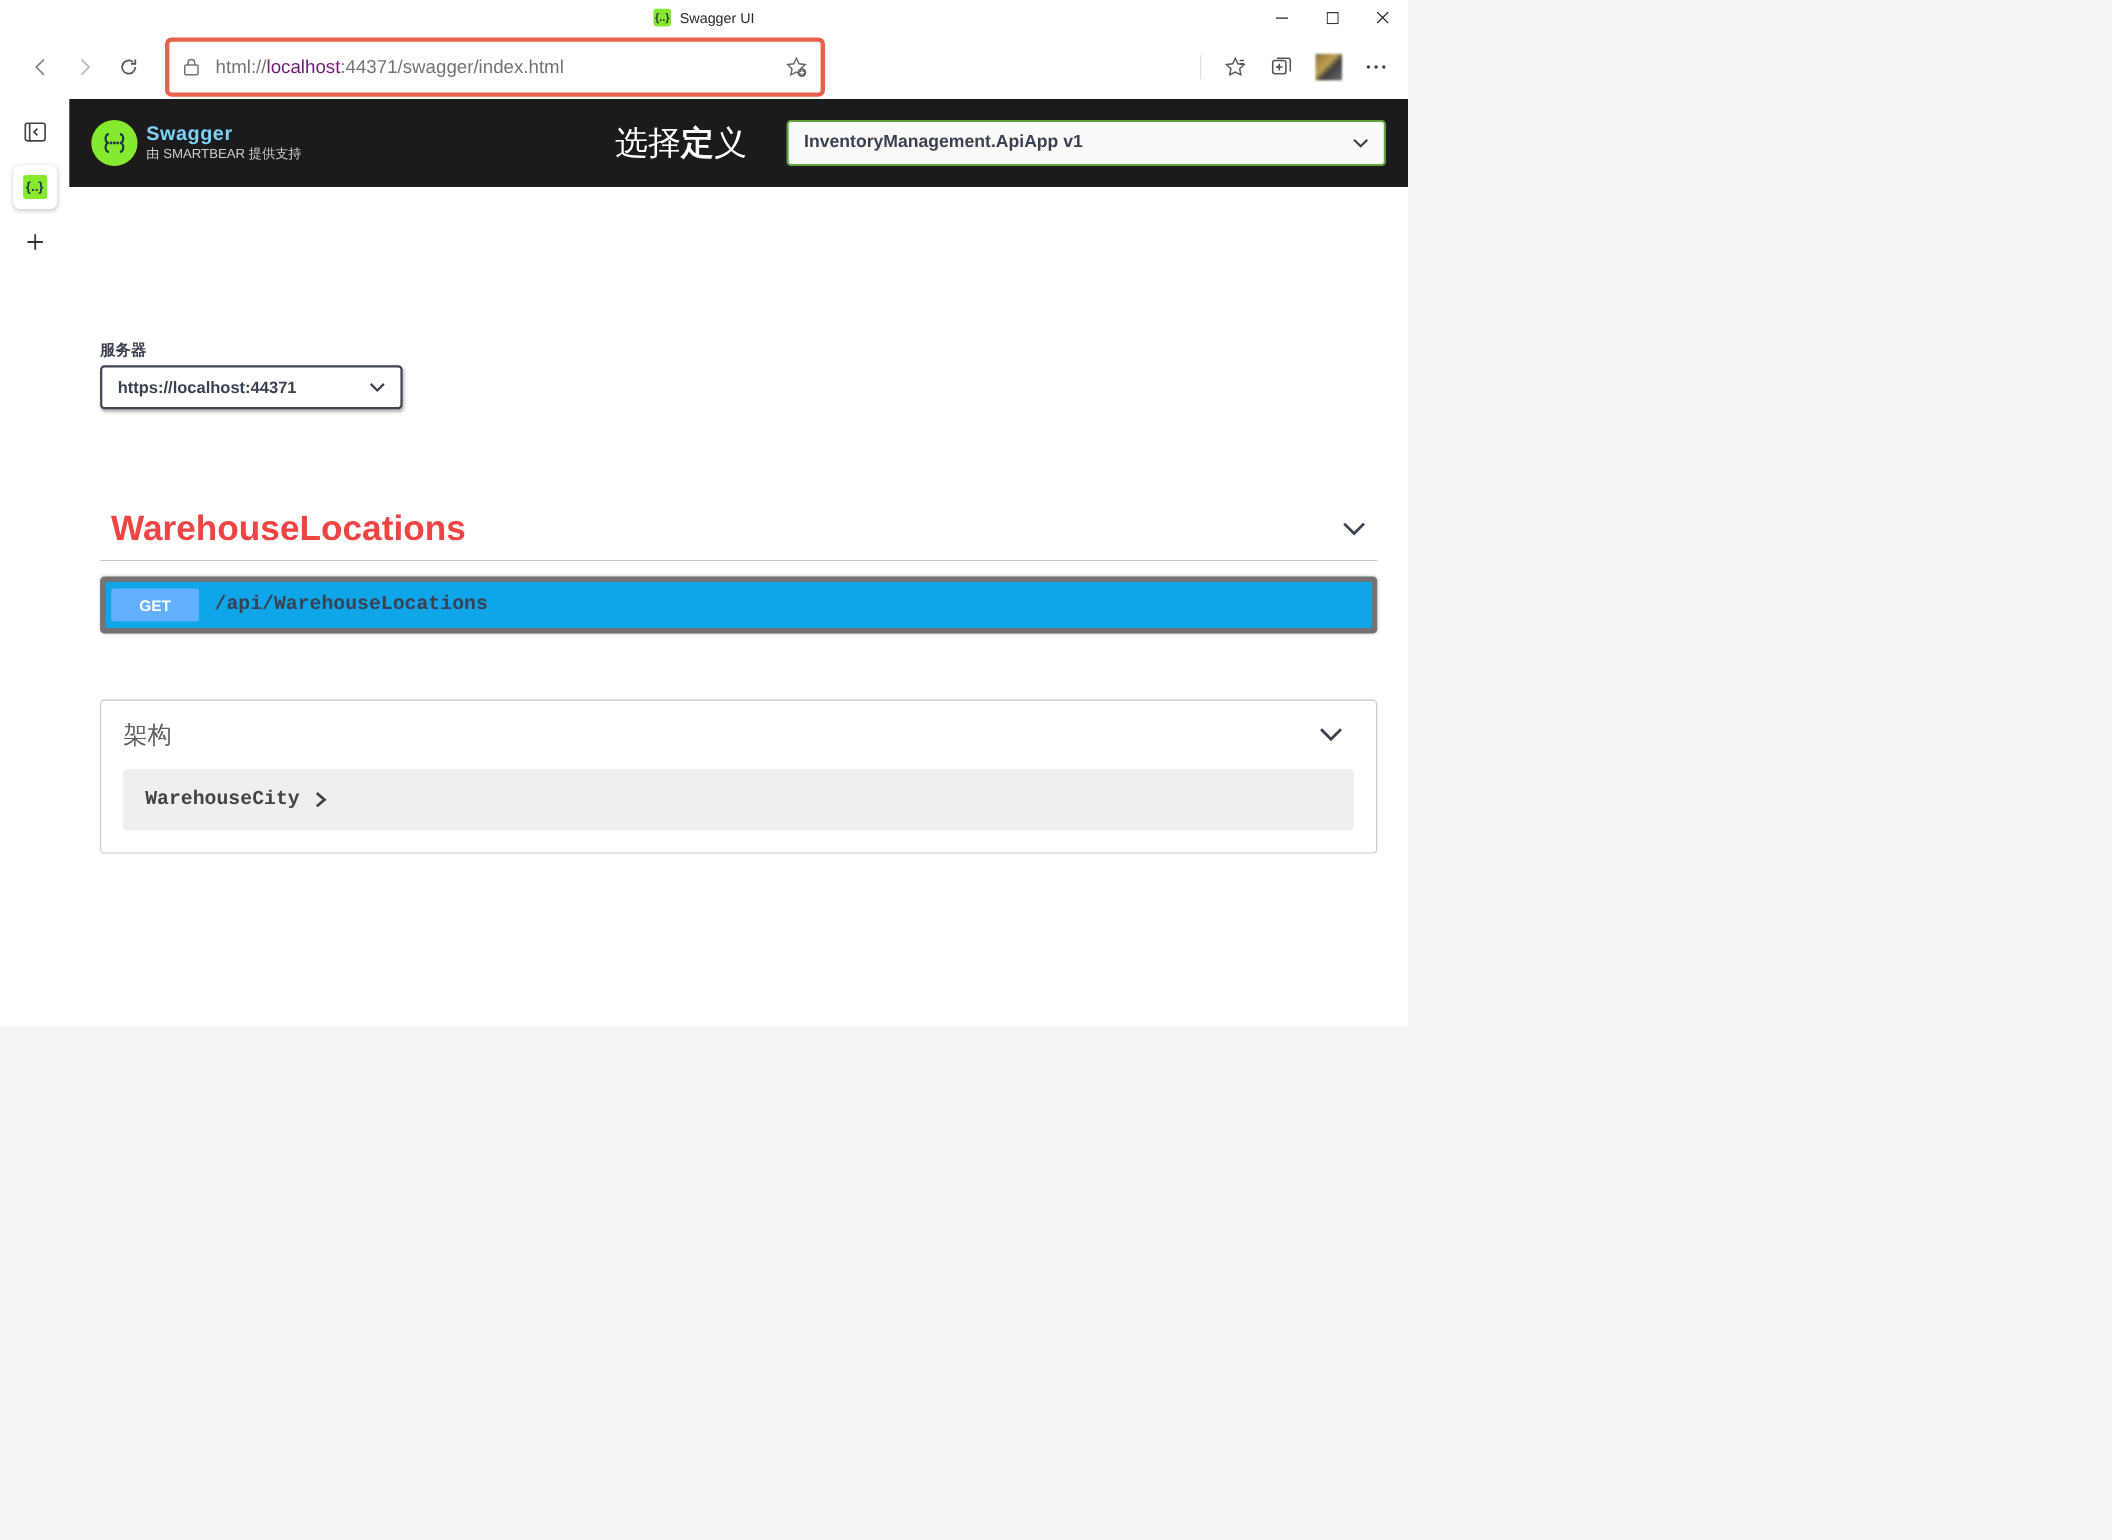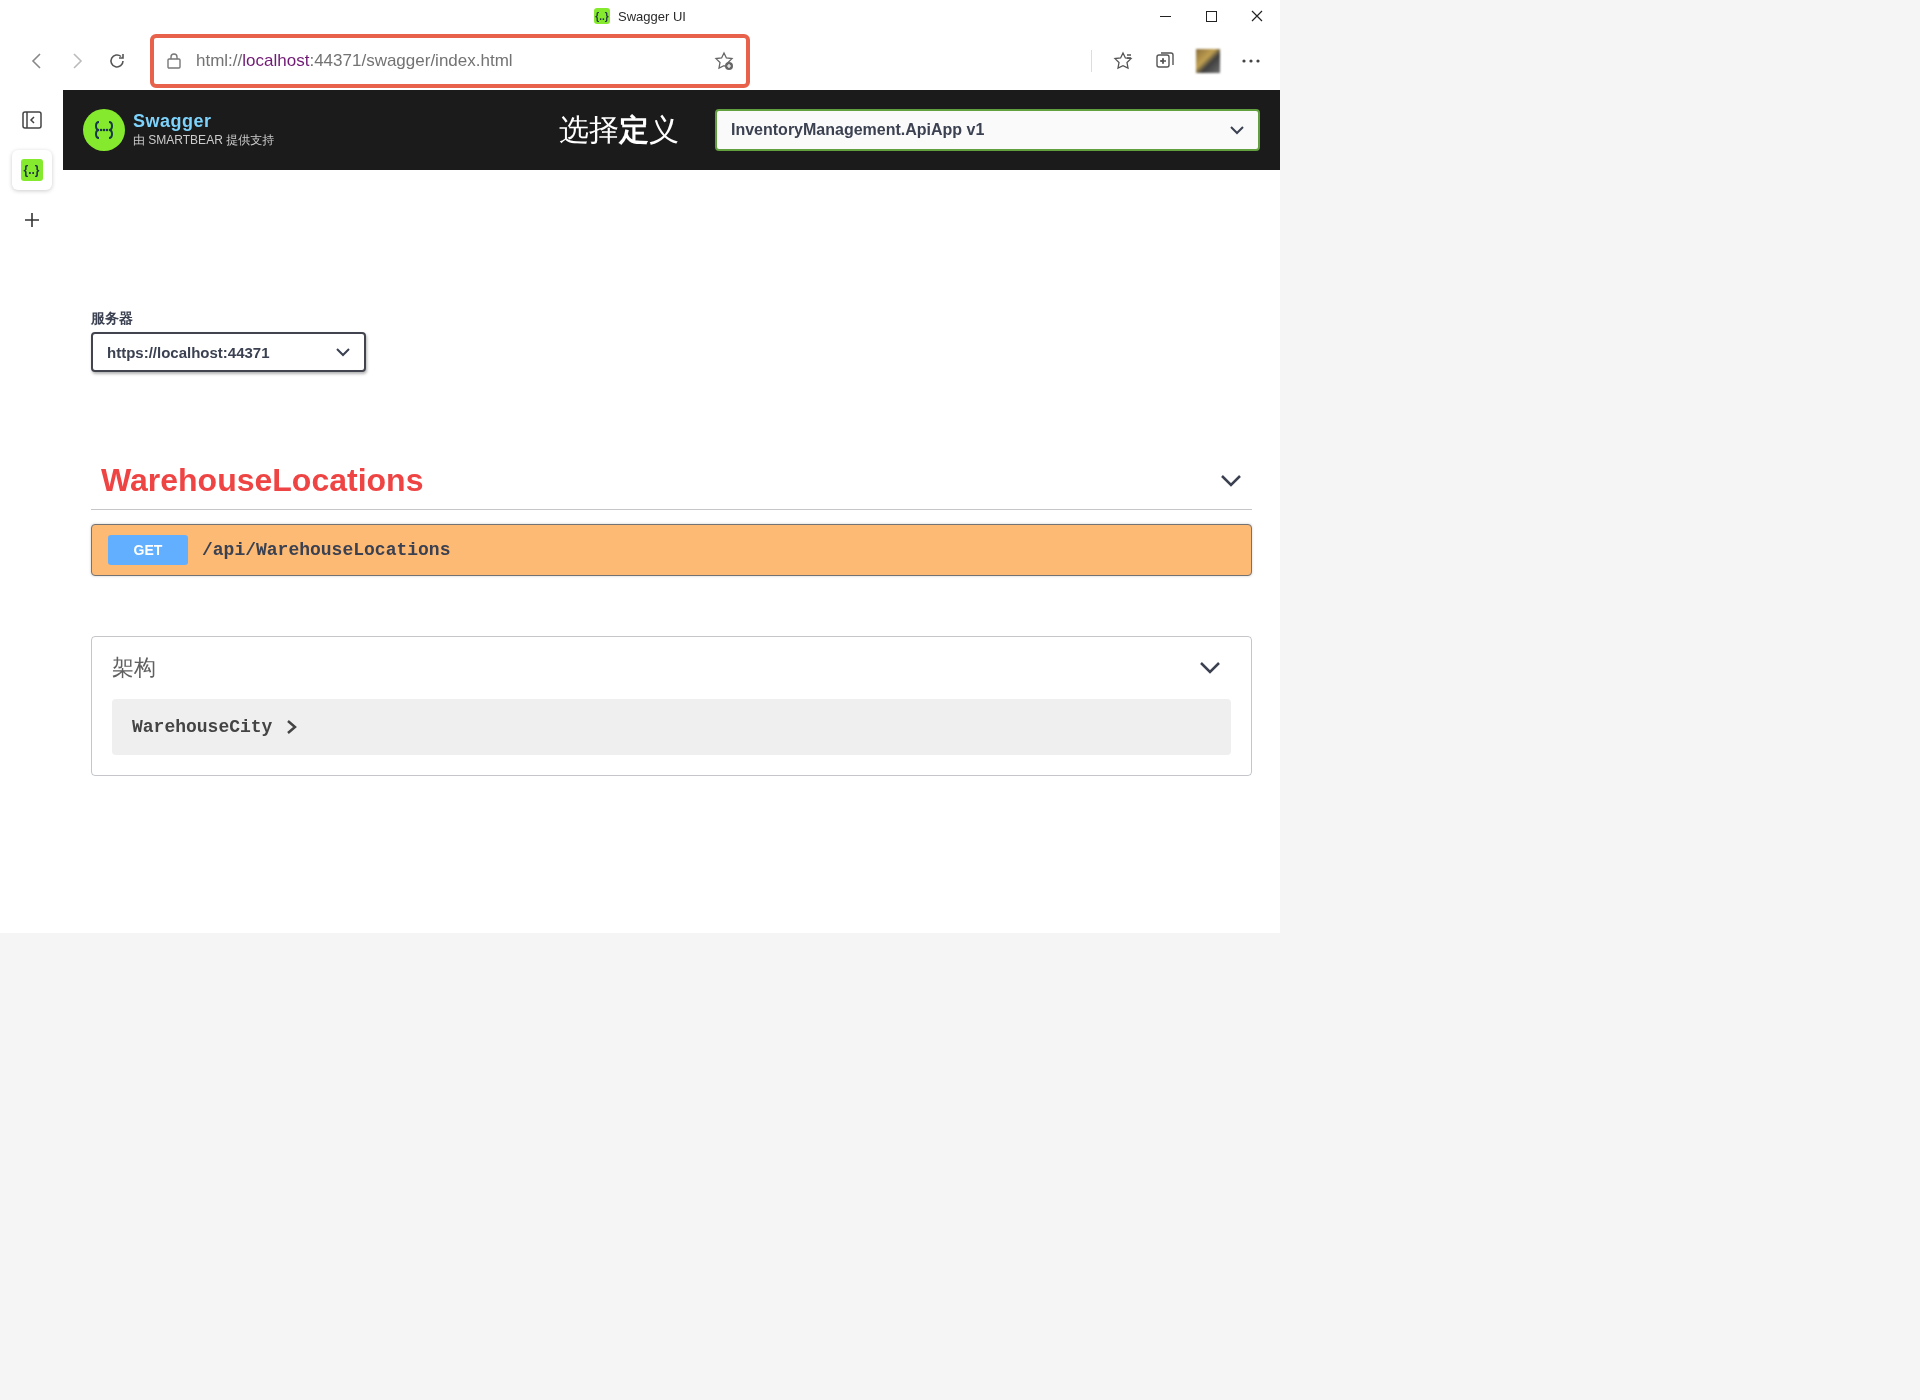--- a/index.html
+++ b/index.html
@@ -304,28 +304,28 @@
       cursor: pointer;
     }
     .tag-name {
       font-size: 32px;
       font-weight: 700;
       color: #ef4444;
       padding-left: 10px;
     }
     .tag-chev { margin-left: auto; padding-right: 10px; }
     .opblock {
-      border: 1px solid #737373;
-      background: #fdba74;
+      border: 5px solid #737373;
+      background: #0ea5e9;
       border-radius: 4px;
       margin-top: 14px;
       display: flex;
       align-items: center;
       height: 52px;
-      padding: 0 16px;
+      padding: 0 5px;
       cursor: pointer;
       box-shadow: 0 0 3px rgba(0,0,0,.19);
     }
     .op-method {
       background: #61affe;
       color: #fff;
       font-weight: 700;
       font-size: 14px;
       width: 80px;
       height: 30px;

